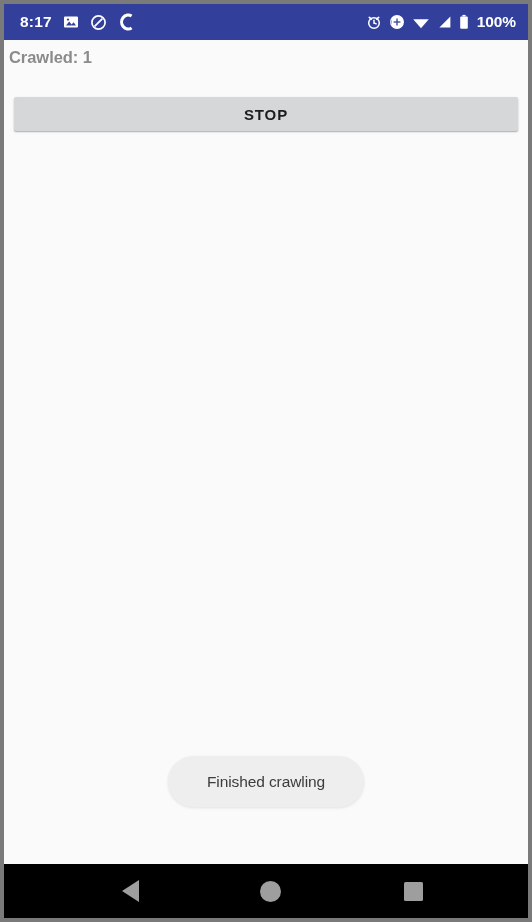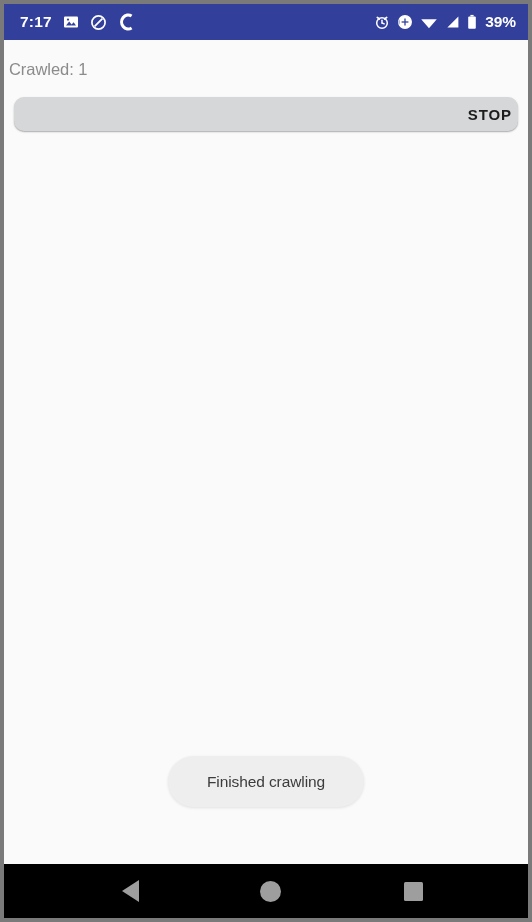--- a/index.html
+++ b/index.html
@@ -77,40 +77,39 @@
   }
 
   .status-line {
     color: #8b8b8b;
     font-size: 16.5px;
     line-height: 23px;
     padding-left: 5px;
     white-space: nowrap;
     letter-spacing: -0.05px;
   }
-  #crawled-count { margin-top: 18px; }
+  #crawled-count { margin-top: 6px; font-weight: bold; }
 
   #stop-button {
     position: absolute;
     left: 10px;
     top: 57px;
     width: 504px;
     height: 34px;
     background: #d6d7d8;
     border: none;
-    border-radius: 10px;
+    border-radius: 2px;
     box-shadow: 0 1px 2px rgba(0,0,0,0.22), 0 1px 1px rgba(0,0,0,0.12);
     color: #1c1c1c;
     font-family: "Liberation Sans", sans-serif;
     font-size: 15px;
     font-weight: bold;
     letter-spacing: 0.9px;
     cursor: pointer;
     padding: 6px;
-    text-align: right;
   }
 
   
   #toast {
     position: absolute;
     left: 50%;
     transform: translateX(-50%);
     top: 716px;
     min-width: 196px;
     height: 51px;
@@ -175,21 +174,21 @@
     border-radius: 1.5px;
   }
 </style>
 </head>
 <body>
 
 <div id="device">
 
   <div id="status-bar">
     <div class="sb-left">
-      <span id="clock">7:17</span>
+      <span id="clock">8:17</span>
 
       <span class="sb-icon">
         <svg width="16" height="16" viewBox="0 0 16 16">
           <rect x="1" y="2.5" width="14" height="11" rx="1" fill="#ffffff"></rect>
           <path d="M3 11.5 L6.2 7.6 L8.6 10.4 L10.6 8.2 L13 11.5 Z" fill="#32409b"></path>
           <circle cx="5" cy="5.6" r="1.15" fill="#32409b"></circle>
         </svg>
       </span>
 
       <span class="sb-icon">
@@ -240,21 +239,21 @@
         </svg>
       </span>
 
       <span class="sb-icon">
         <svg width="10" height="16" viewBox="0 0 10 16">
           <rect x="3.4" y="0.9" width="3.2" height="1.6" fill="#ffffff"></rect>
           <rect x="1.2" y="2.4" width="7.6" height="12.3" rx="1" fill="#ffffff"></rect>
         </svg>
       </span>
 
-      <span id="battery-pct">39%</span>
+      <span id="battery-pct">100%</span>
     </div>
   </div>
 
   <div id="app-content">
 
     <div id="crawled-count" class="status-line">Crawled: 1</div>
 
 
     <button id="stop-button">STOP</button>
 

